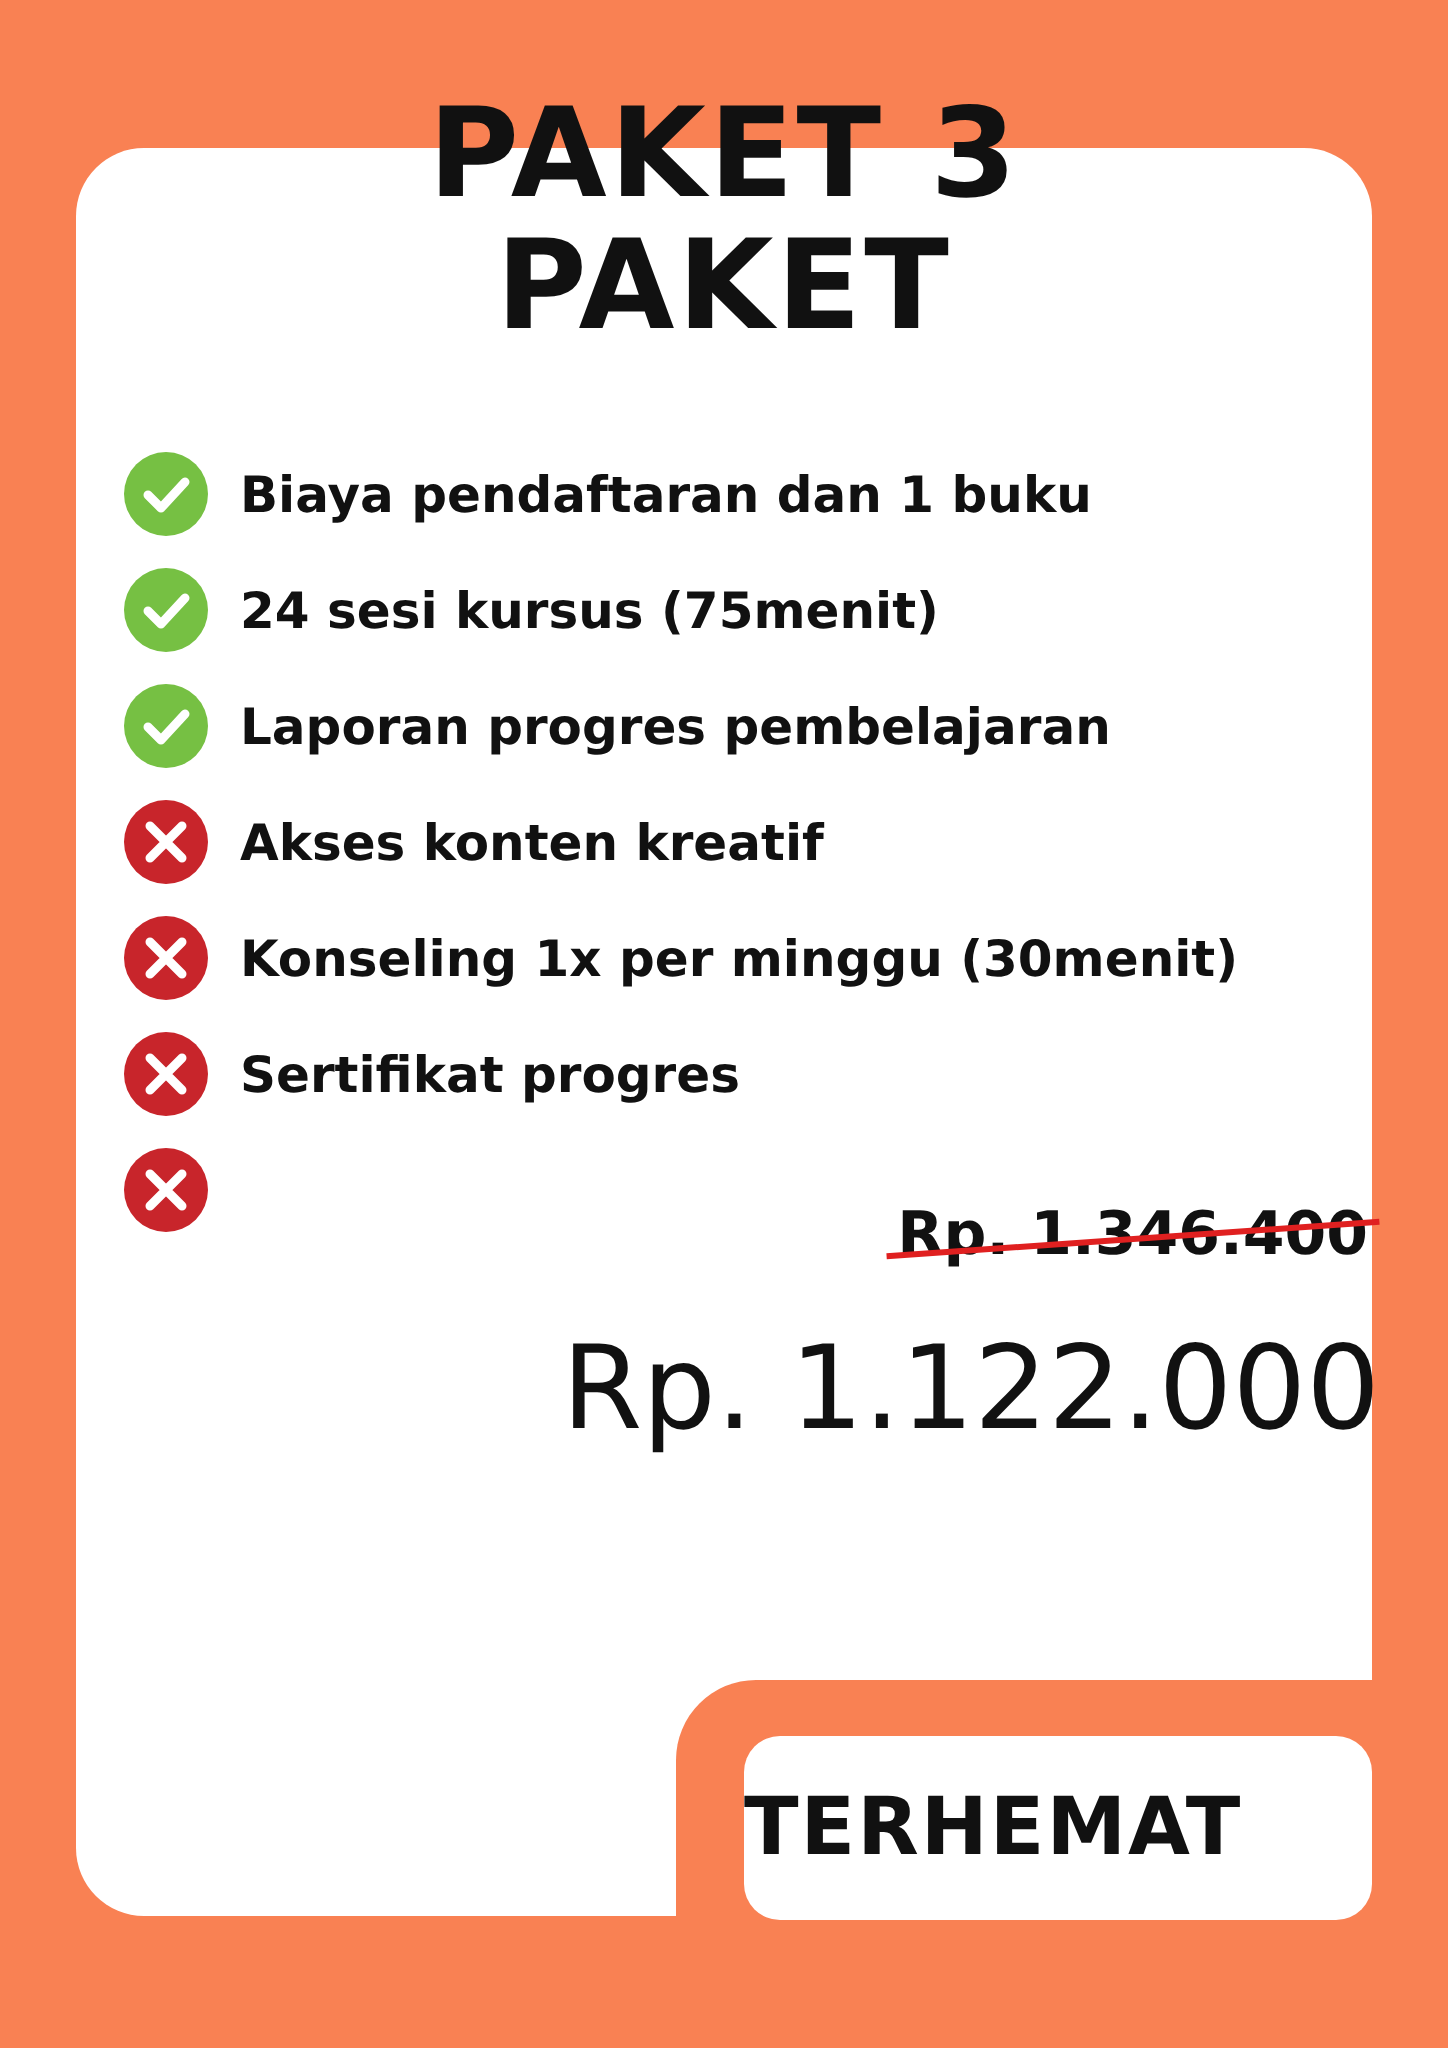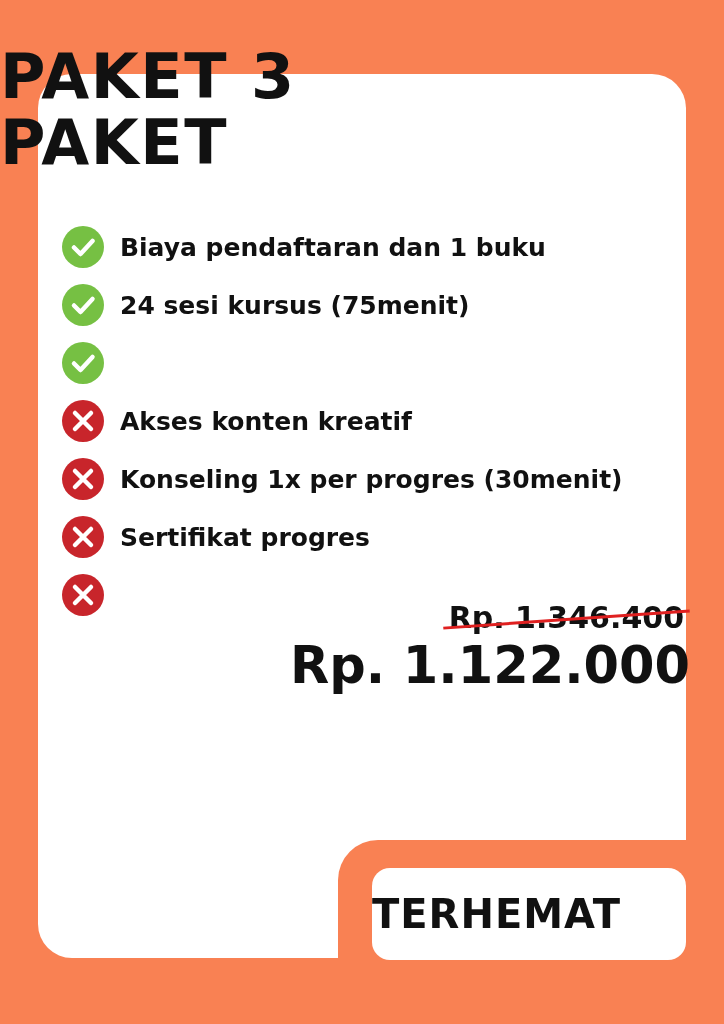--- a/index.html
+++ b/index.html
@@ -40,21 +40,21 @@
     border-top-left-radius: 40px;
     border-bottom-right-radius: 34px;
   }
 
   
   .title {
     position: absolute;
     left: 0;
     top: 44px;
     width: 100%;
-    text-align: left;
+    text-align: center;
     color: #111111;
     font-weight: 700;
     font-size: 62px;
     line-height: 1.06;
     letter-spacing: 1.5px;
     font-family: "DejaVu Sans", sans-serif;
   }
   .title .line2 { display: block; }
 
   
@@ -115,23 +115,23 @@
     right: -6px;
     top: 52%;
     height: 3px;
     background: #E02020;
     transform: rotate(-4deg);
   }
 
   .price-new {
     position: absolute;
     right: 34px;
-    top: 636px;
-    font-size: 51px;
-    font-weight: 700;
+    top: 660px;
+    font-size: 58px;
+    font-weight: 400;
     color: #111111;
     letter-spacing: 0px;
     font-family: "DejaVu Sans", sans-serif;
   }
 
   
   .badge {
     position: absolute;
     left: 372px;
     top: 868px;
@@ -181,36 +181,37 @@
           </svg>
         </span>
         <span class="feature-label">24 sesi kursus (75menit)</span>
       </li>
       <li class="feature">
         <span class="bullet included">
           <svg width="42" height="42" viewBox="0 0 42 42">
             <path d="M12 21.5 L18.5 28 L30.5 15" fill="none" stroke="#ffffff" stroke-width="4.5" stroke-linecap="round" stroke-linejoin="round"></path>
           </svg>
         </span>
+        <span class="feature-label">Laporan progres pembelajaran</span>
       </li>
       <li class="feature">
         <span class="bullet excluded">
           <svg width="42" height="42" viewBox="0 0 42 42">
             <path d="M13 13 L29 29 M29 13 L13 29" fill="none" stroke="#ffffff" stroke-width="4.5" stroke-linecap="round"></path>
           </svg>
         </span>
         <span class="feature-label">Akses konten kreatif</span>
       </li>
       <li class="feature">
         <span class="bullet excluded">
           <svg width="42" height="42" viewBox="0 0 42 42">
             <path d="M13 13 L29 29 M29 13 L13 29" fill="none" stroke="#ffffff" stroke-width="4.5" stroke-linecap="round"></path>
           </svg>
         </span>
-        <span class="feature-label">Konseling 1x per progres (30menit)</span>
+        <span class="feature-label">Konseling 1x per minggu (30menit)</span>
       </li>
       <li class="feature">
         <span class="bullet excluded">
           <svg width="42" height="42" viewBox="0 0 42 42">
             <path d="M13 13 L29 29 M29 13 L13 29" fill="none" stroke="#ffffff" stroke-width="4.5" stroke-linecap="round"></path>
           </svg>
         </span>
         <span class="feature-label">Sertifikat progres</span>
       </li>
       <li class="feature">

